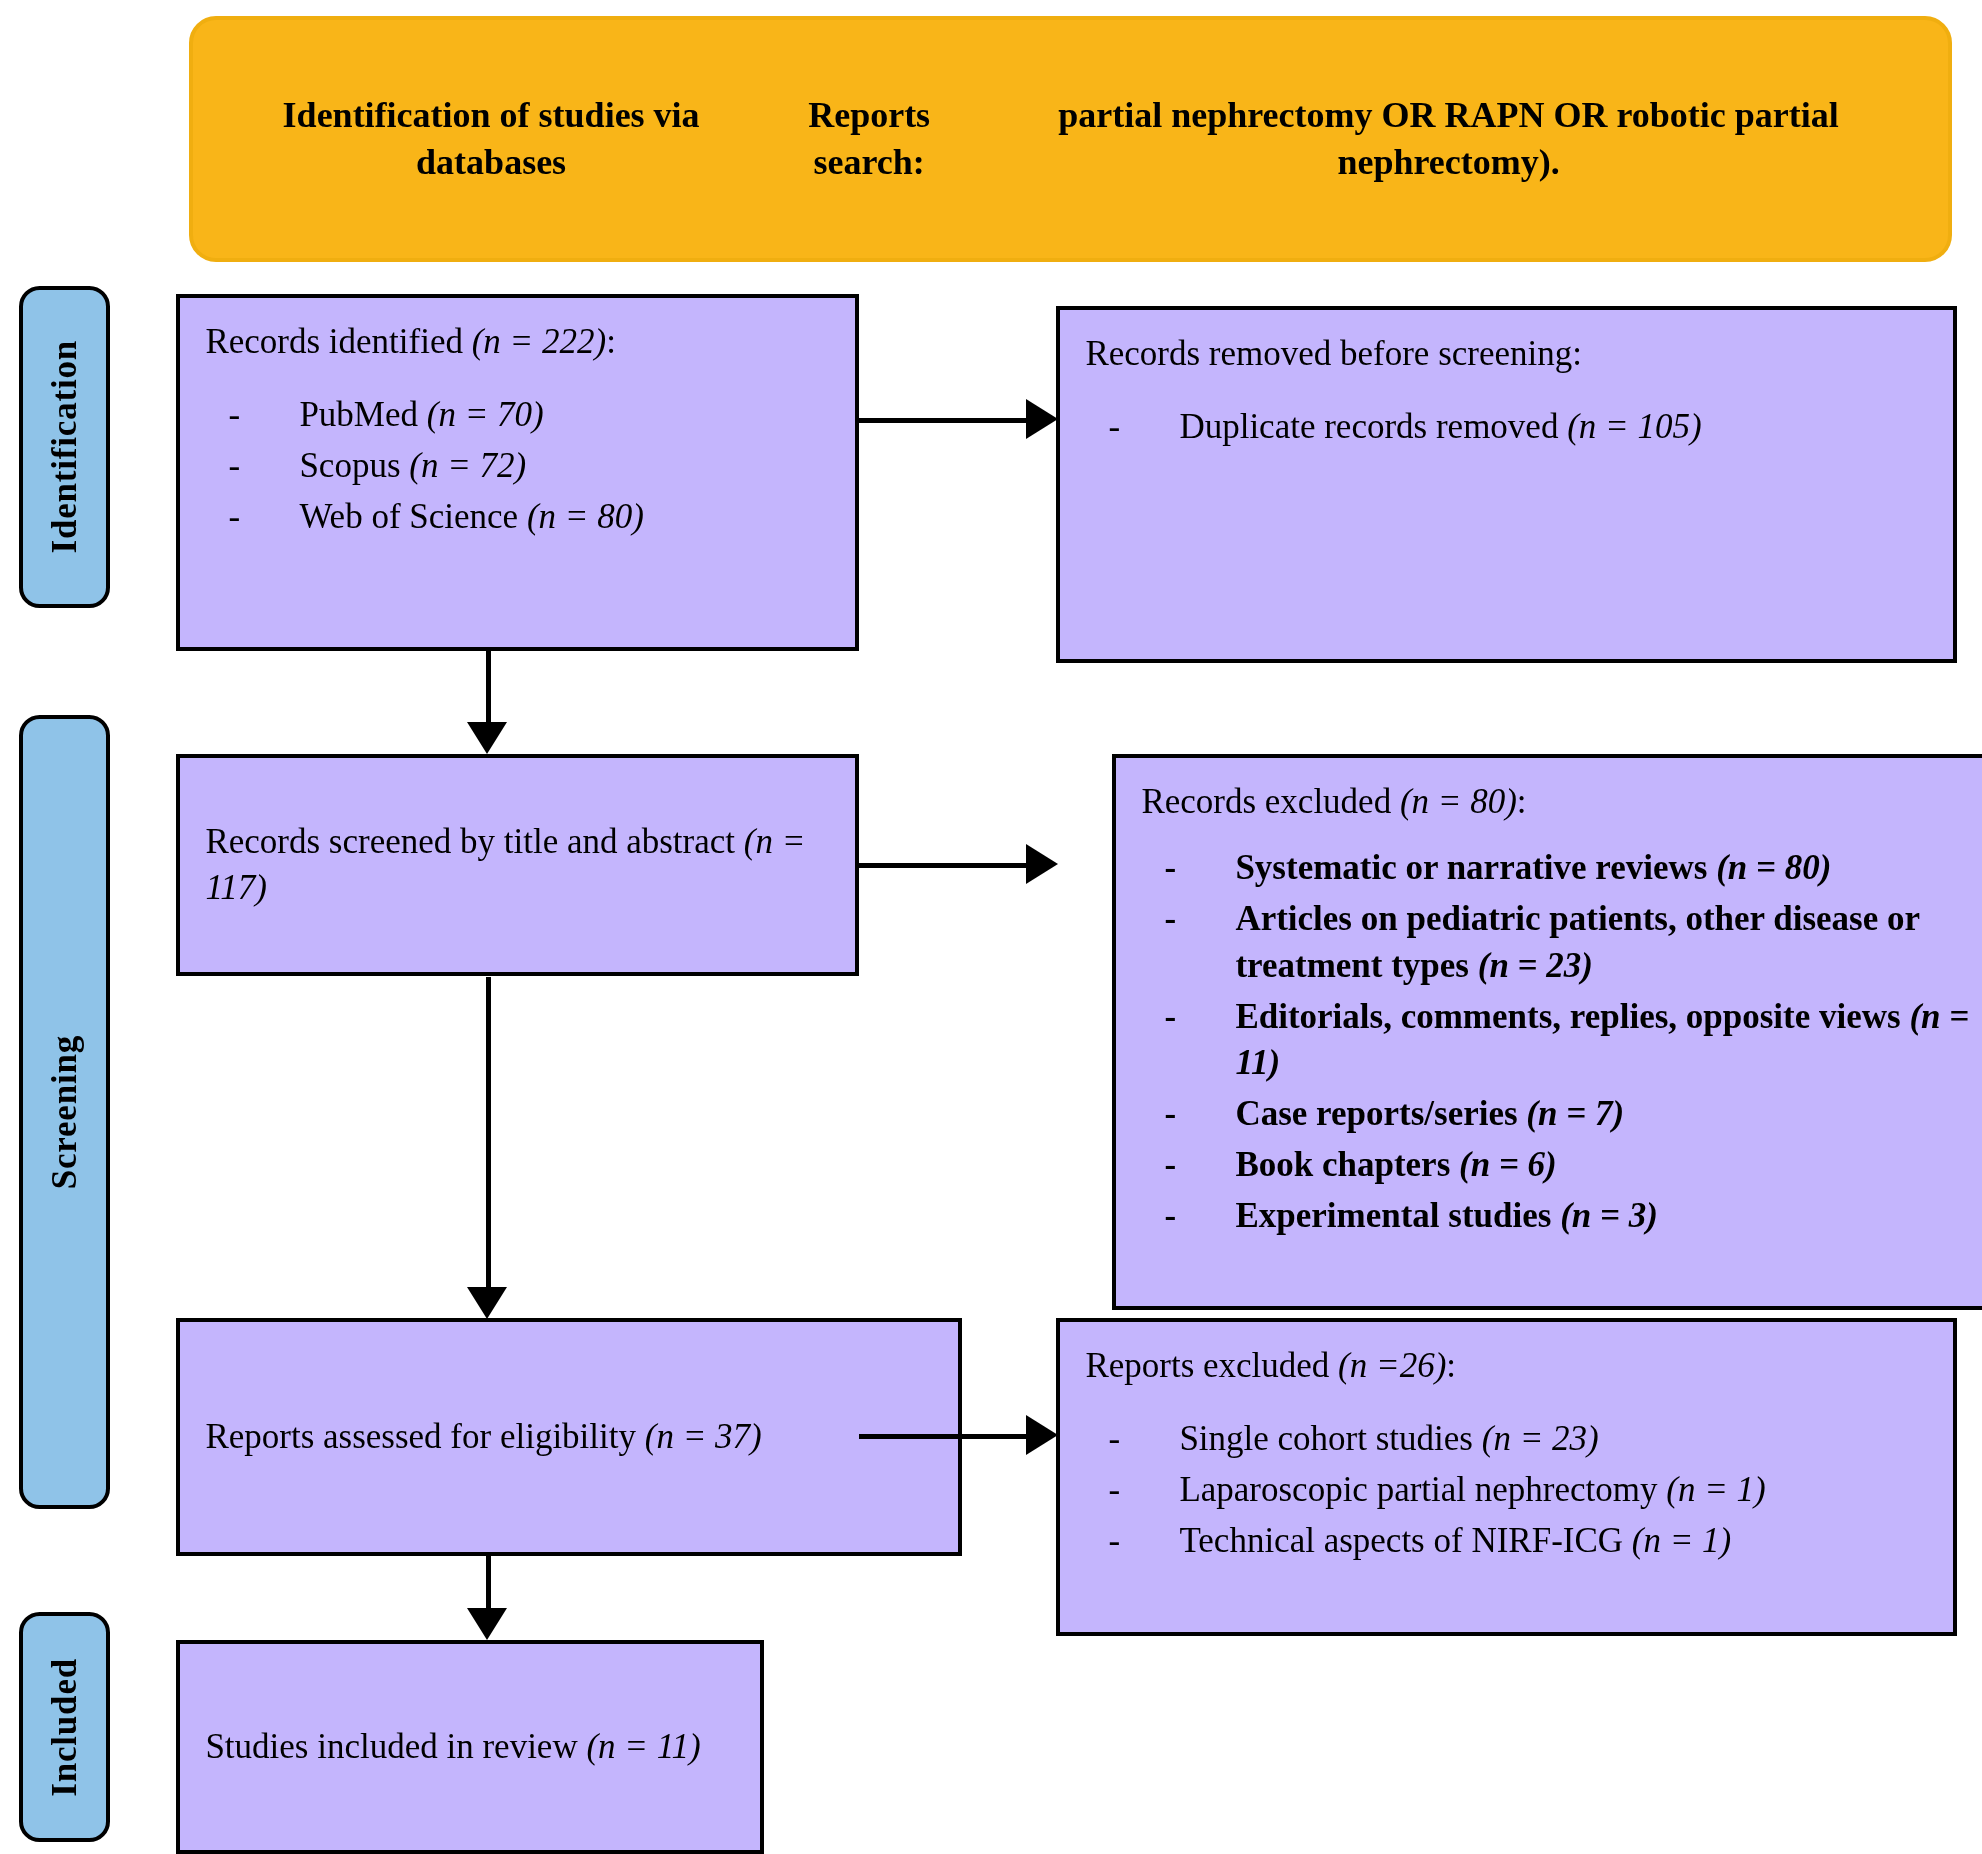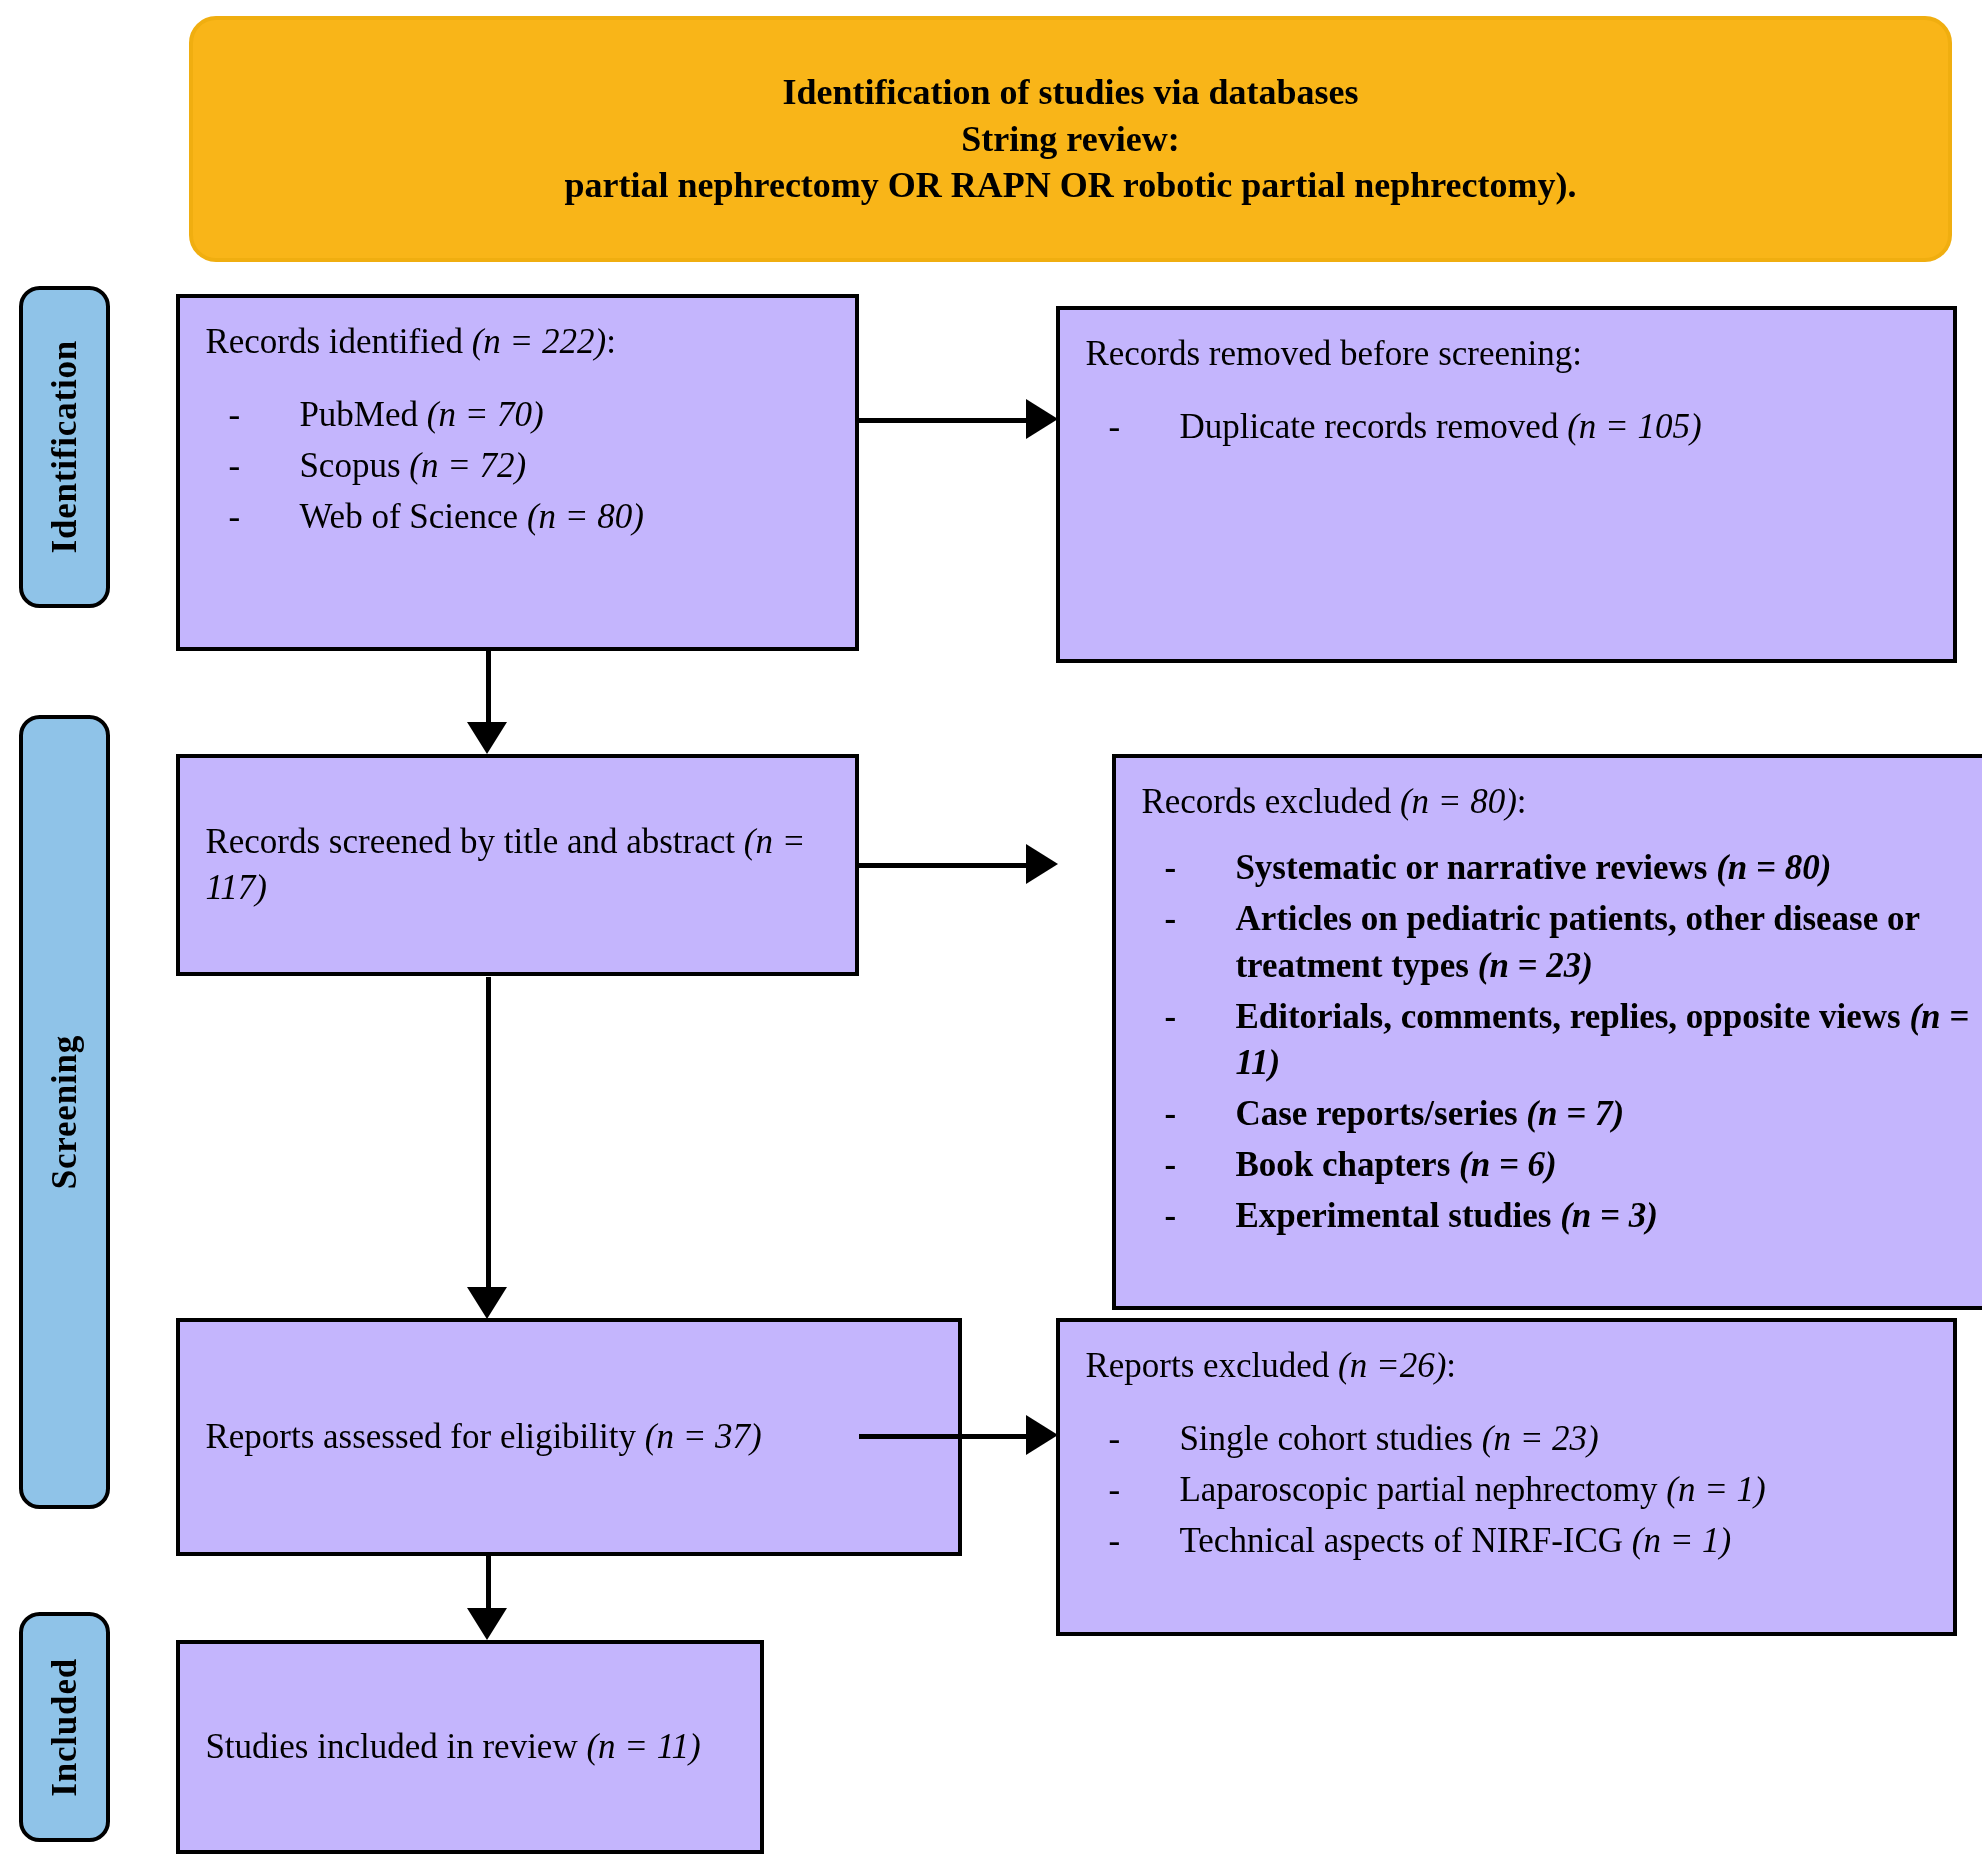--- a/index.html
+++ b/index.html
@@ -23,21 +23,21 @@
     position: absolute;
     left: 189px;
     top: 16px;
     width: 1763px;
     height: 246px;
     background: #F9B518;
     border: 4px solid #F0AE10;
     border-radius: 27px;
     box-sizing: border-box;
     display: flex;
-    flex-direction: column;
+    flex-direction: row;
     align-items: center;
     justify-content: center;
     text-align: center;
     color: #000000;
     font-weight: bold;
     font-size: 36px;
     line-height: 1.30;
     padding: 0 32px;
   }
   .header-banner .hl { display: block; }
@@ -163,21 +163,21 @@
   #arrow-elig-excl     .line-h { top: 20.6px; width: 168px; }
   #arrow-elig-excl     .head-right { left: 167px; top: 2.4px; }
 </style>
 </head>
 <body>
 
 <div id="page">
 
   <div class="header-banner">
     <span class="hl">Identification of studies via databases</span>
-    <span class="hl">String review:</span>
+    <span class="hl">Reports search:</span>
     <span class="hl">partial nephrectomy OR RAPN OR robotic partial nephrectomy).</span>
   </div>
 
   <div class="stage-rail" id="rail-identification">
     <span class="rail-label">Identification</span>
   </div>
   <div class="stage-rail" id="rail-screening">
     <span class="rail-label">Screening</span>
   </div>
   <div class="stage-rail" id="rail-included">

